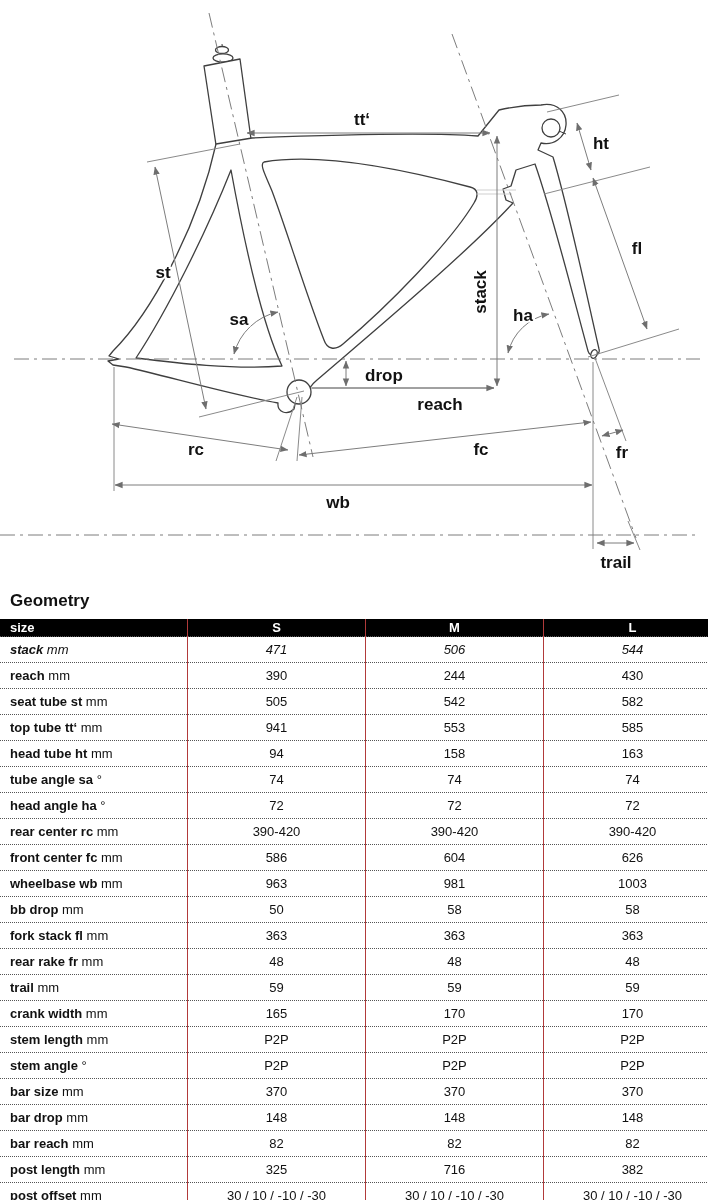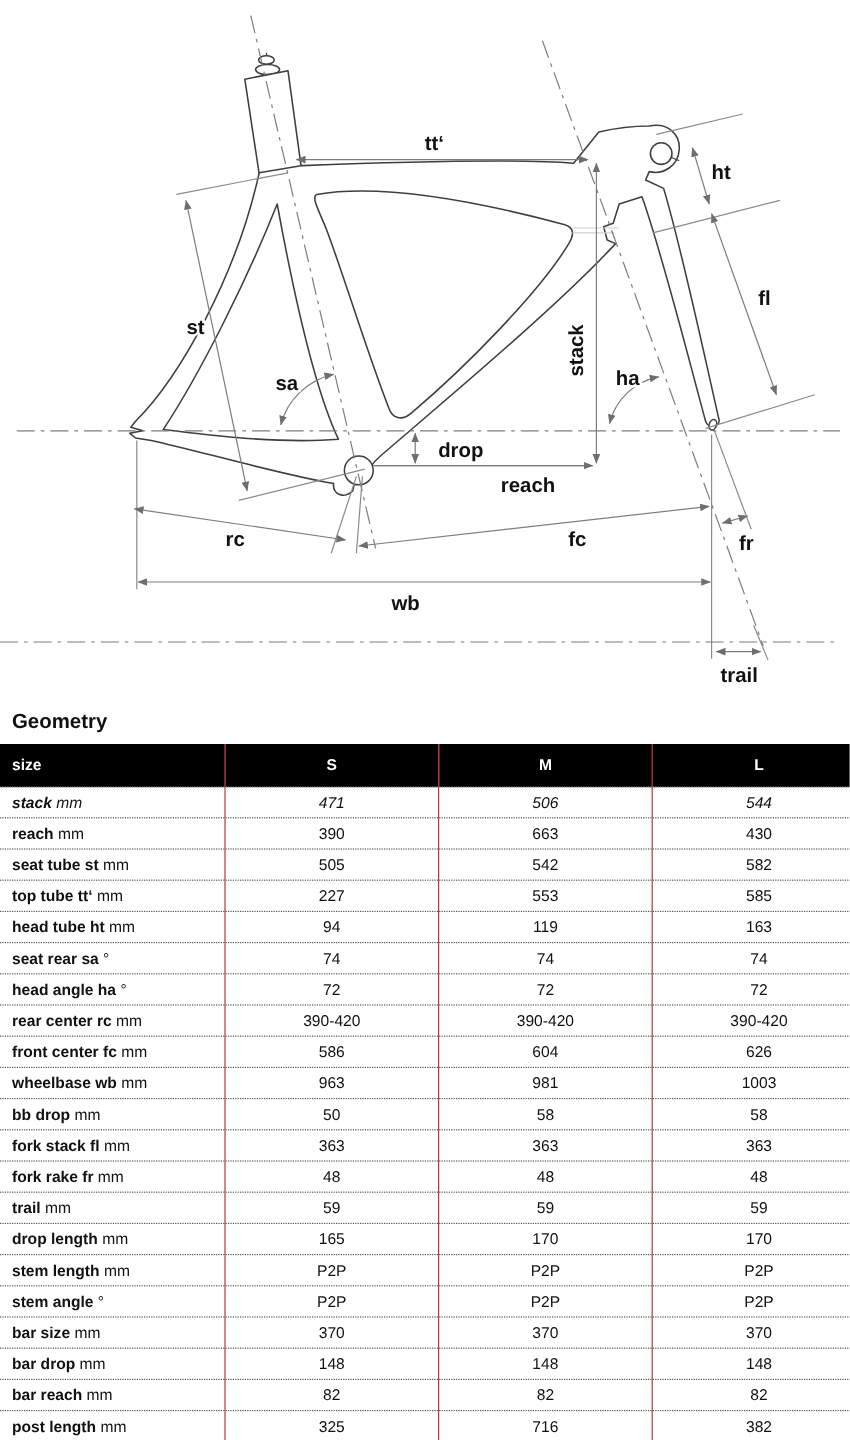--- a/index.html
+++ b/index.html
@@ -2,21 +2,21 @@
 <html><head>
 <meta charset="utf-8">
 <style>
   html,body{margin:0;padding:0;background:#fff;}
   body{width:708px;font-family:"Liberation Sans",sans-serif;color:#111;}
   .page{width:708px;}
   svg text{font-family:"Liberation Sans",sans-serif;}
   .dlbl{font-weight:bold;font-size:17px;fill:#111;paint-order:stroke;stroke:#fff;stroke-width:4px;}
   .section-title{font-size:17px;font-weight:bold;margin:7px 0 8px 10px;}
   table.geo{width:708px;border-collapse:collapse;table-layout:fixed;font-size:13px;}
-  table.geo thead th{background:#000;color:#fff;font-weight:bold;height:35px;padding:0;}
+  table.geo thead th{background:#000;color:#fff;font-weight:bold;height:17px;padding:0;}
   table.geo th.lab, table.geo td.lab{text-align:left;padding-left:10px;}
   table.geo th.val, table.geo td.val{text-align:center;}
   table.geo td{height:23px;border-bottom:1px dotted #555;font-weight:normal;}
   table.geo tbody tr:first-child td{border-top:1px dotted #555;font-style:italic;}
   table.geo th + th, table.geo td + td{border-left:1px solid #b13a3a;}
   table.geo td.lab b{font-weight:bold;}
 </style>
 </head>
 <body>
 
@@ -155,43 +155,43 @@
     <tbody id="geo-body">
         <tr>
           <td class="lab"><b>stack</b> mm</td>
           <td class="val">471</td>
           <td class="val">506</td>
           <td class="val">544</td>
         </tr>
         <tr>
           <td class="lab"><b>reach</b> mm</td>
           <td class="val">390</td>
-          <td class="val">663</td>
+          <td class="val">244</td>
           <td class="val">430</td>
         </tr>
         <tr>
           <td class="lab"><b>seat tube st</b> mm</td>
           <td class="val">505</td>
           <td class="val">542</td>
           <td class="val">582</td>
         </tr>
         <tr>
           <td class="lab"><b>top tube tt‘</b> mm</td>
-          <td class="val">227</td>
+          <td class="val">941</td>
           <td class="val">553</td>
           <td class="val">585</td>
         </tr>
         <tr>
           <td class="lab"><b>head tube ht</b> mm</td>
           <td class="val">94</td>
-          <td class="val">119</td>
+          <td class="val">158</td>
           <td class="val">163</td>
         </tr>
         <tr>
-          <td class="lab"><b>seat rear sa</b> °</td>
+          <td class="lab"><b>tube angle sa</b> °</td>
           <td class="val">74</td>
           <td class="val">74</td>
           <td class="val">74</td>
         </tr>
         <tr>
           <td class="lab"><b>head angle ha</b> °</td>
           <td class="val">72</td>
           <td class="val">72</td>
           <td class="val">72</td>
         </tr>
@@ -219,33 +219,33 @@
           <td class="val">58</td>
           <td class="val">58</td>
         </tr>
         <tr>
           <td class="lab"><b>fork stack fl</b> mm</td>
           <td class="val">363</td>
           <td class="val">363</td>
           <td class="val">363</td>
         </tr>
         <tr>
-          <td class="lab"><b>fork rake fr</b> mm</td>
+          <td class="lab"><b>rear rake fr</b> mm</td>
           <td class="val">48</td>
           <td class="val">48</td>
           <td class="val">48</td>
         </tr>
         <tr>
           <td class="lab"><b>trail</b> mm</td>
           <td class="val">59</td>
           <td class="val">59</td>
           <td class="val">59</td>
         </tr>
         <tr>
-          <td class="lab"><b>drop length</b> mm</td>
+          <td class="lab"><b>crank width</b> mm</td>
           <td class="val">165</td>
           <td class="val">170</td>
           <td class="val">170</td>
         </tr>
         <tr>
           <td class="lab"><b>stem length</b> mm</td>
           <td class="val">P2P</td>
           <td class="val">P2P</td>
           <td class="val">P2P</td>
         </tr>

